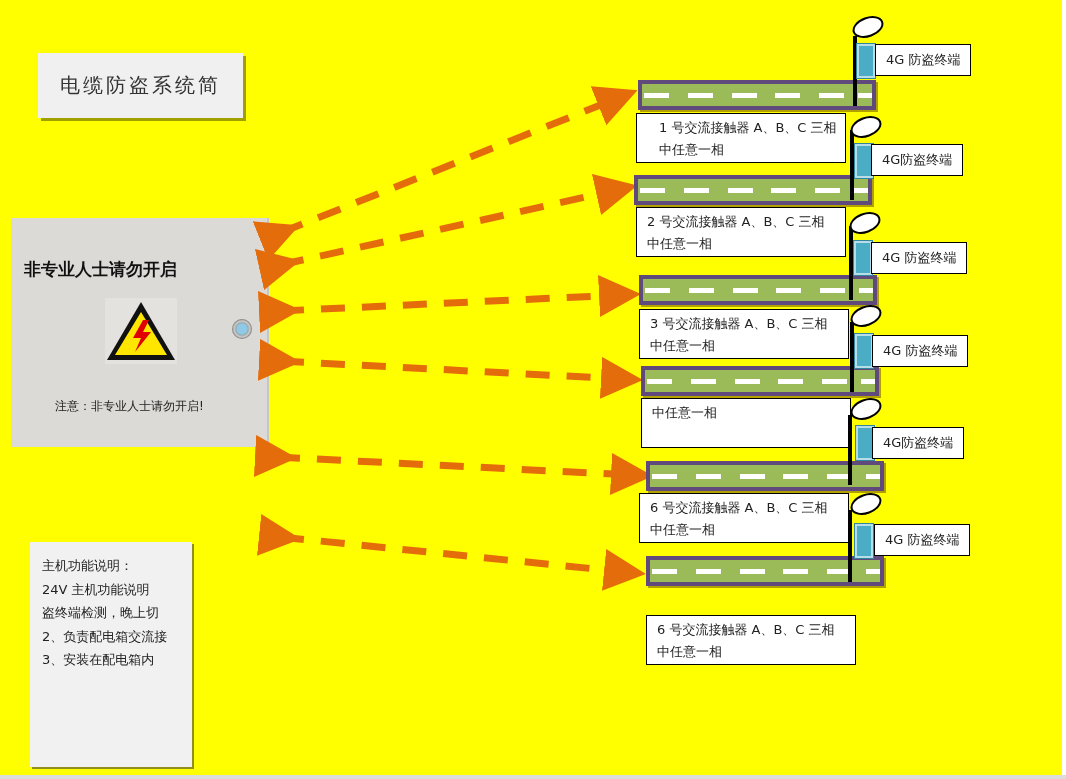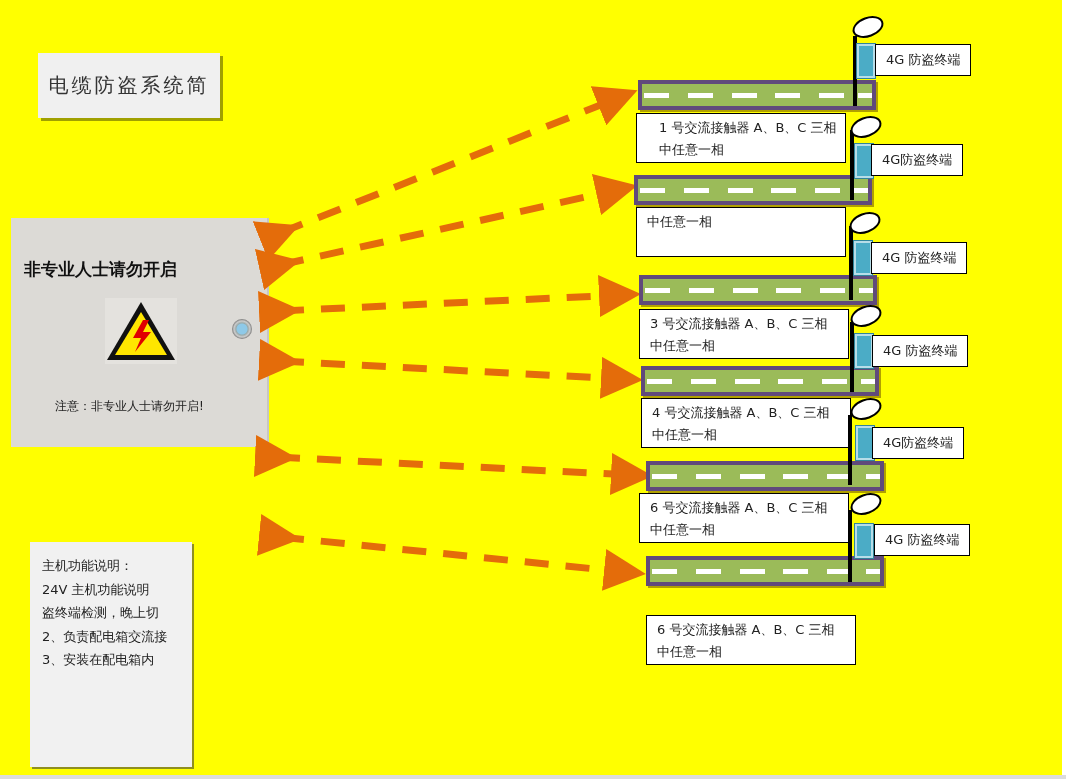--- a/index.html
+++ b/index.html
@@ -1,21 +1,21 @@
 <!DOCTYPE html>
 <html><head>
 <meta charset="utf-8">
 <style>
   html, body { margin:0; padding:0; }
   body { width:1066px; height:779px; position:relative; overflow:hidden; background:#ffffff;
          font-family:"DejaVu Sans", "Liberation Sans", sans-serif; }
   .canvas { position:absolute; left:0; top:0; width:1062px; height:775px; background:#ffff00; }
   .bottom-strip { position:absolute; left:0; top:775px; width:1066px; height:4px; background:#dcdcdc; }
 
-  .title-box { position:absolute; left:38px; top:53px; width:182px; height:65px; background:#f0f0f0;
+  .title-box { position:absolute; left:38px; top:53px; width:205px; height:65px; background:#f0f0f0;
                box-shadow:3px 3px 0 #a0a000; display:flex; align-items:center; justify-content:center;
                font-size:20px; letter-spacing:3px; color:#333; }
 
   .cabinet { position:absolute; left:11px; top:218px; width:256px; height:229px; background:#dcdad6;
              border-right:2px solid #c8c6c2; }
   .cabinet-title { position:absolute; left:13px; top:40px; font-size:17px; font-weight:bold; color:#111; letter-spacing:0; }
   .warning-sign { position:absolute; left:94px; top:80px; width:72px; height:66px; }
   .lock { position:absolute; left:221px; top:101px; width:20px; height:20px; border-radius:50%;
           background:radial-gradient(circle at 50% 50%, #8ec9e8 0 5px, #9aa 6px, #ccc 8px, #777 10px); }
   .cabinet-note { position:absolute; left:44px; top:180px; font-size:12px; color:#222; }
@@ -109,20 +109,21 @@
       <span class="dash" style="left:90px"></span>
       <span class="dash" style="left:133px"></span>
       <span class="dash" style="left:177px"></span>
       <span class="dash" style="left:216px"></span>
   </div>
   <div class="pole" style="left:850px;top:130px;height:70px;"></div>
   <div class="lamp" style="left:850px;top:117px;"></div>
   <div class="terminal-box" style="left:855px;top:144px;"></div>
   <div class="terminal-label" style="left:871px;top:144px;">4G防盗终端</div>
   <div class="contactor-label" style="left:636px;top:207px;">
+    <div>2 号交流接触器 A、B、C 三相</div>
     <div>中任意一相</div>
   </div>
 
   <div class="road" style="left:639px;top:275px;">
     <span class="dash" style="left:2px"></span>
       <span class="dash" style="left:46px"></span>
       <span class="dash" style="left:90px"></span>
       <span class="dash" style="left:133px"></span>
       <span class="dash" style="left:177px"></span>
       <span class="dash" style="left:216px"></span>
@@ -142,21 +143,20 @@
       <span class="dash" style="left:90px"></span>
       <span class="dash" style="left:133px"></span>
       <span class="dash" style="left:177px"></span>
       <span class="dash" style="left:216px"></span>
   </div>
   <div class="pole" style="left:850px;top:322px;height:70px;"></div>
   <div class="lamp" style="left:850px;top:306px;"></div>
   <div class="terminal-box" style="left:855px;top:334px;"></div>
   <div class="terminal-label" style="left:872px;top:335px;">4G 防盗终端</div>
   <div class="contactor-label" style="left:641px;top:398px;">
-    <div>4 号交流接触器 A、B、C 三相</div>
     <div>中任意一相</div>
   </div>
 
   <div class="road" style="left:646px;top:461px;">
     <span class="dash" style="left:2px"></span>
       <span class="dash" style="left:46px"></span>
       <span class="dash" style="left:90px"></span>
       <span class="dash" style="left:133px"></span>
       <span class="dash" style="left:177px"></span>
       <span class="dash" style="left:216px"></span>

